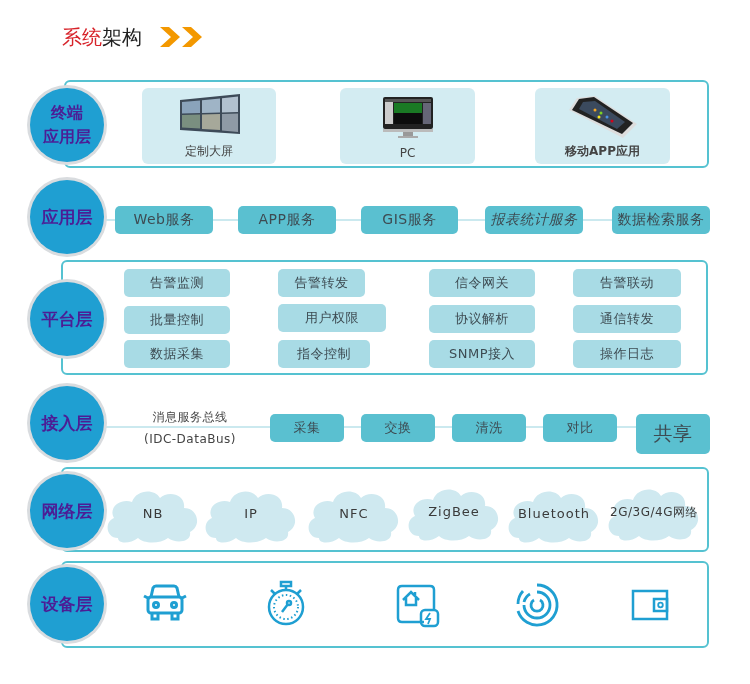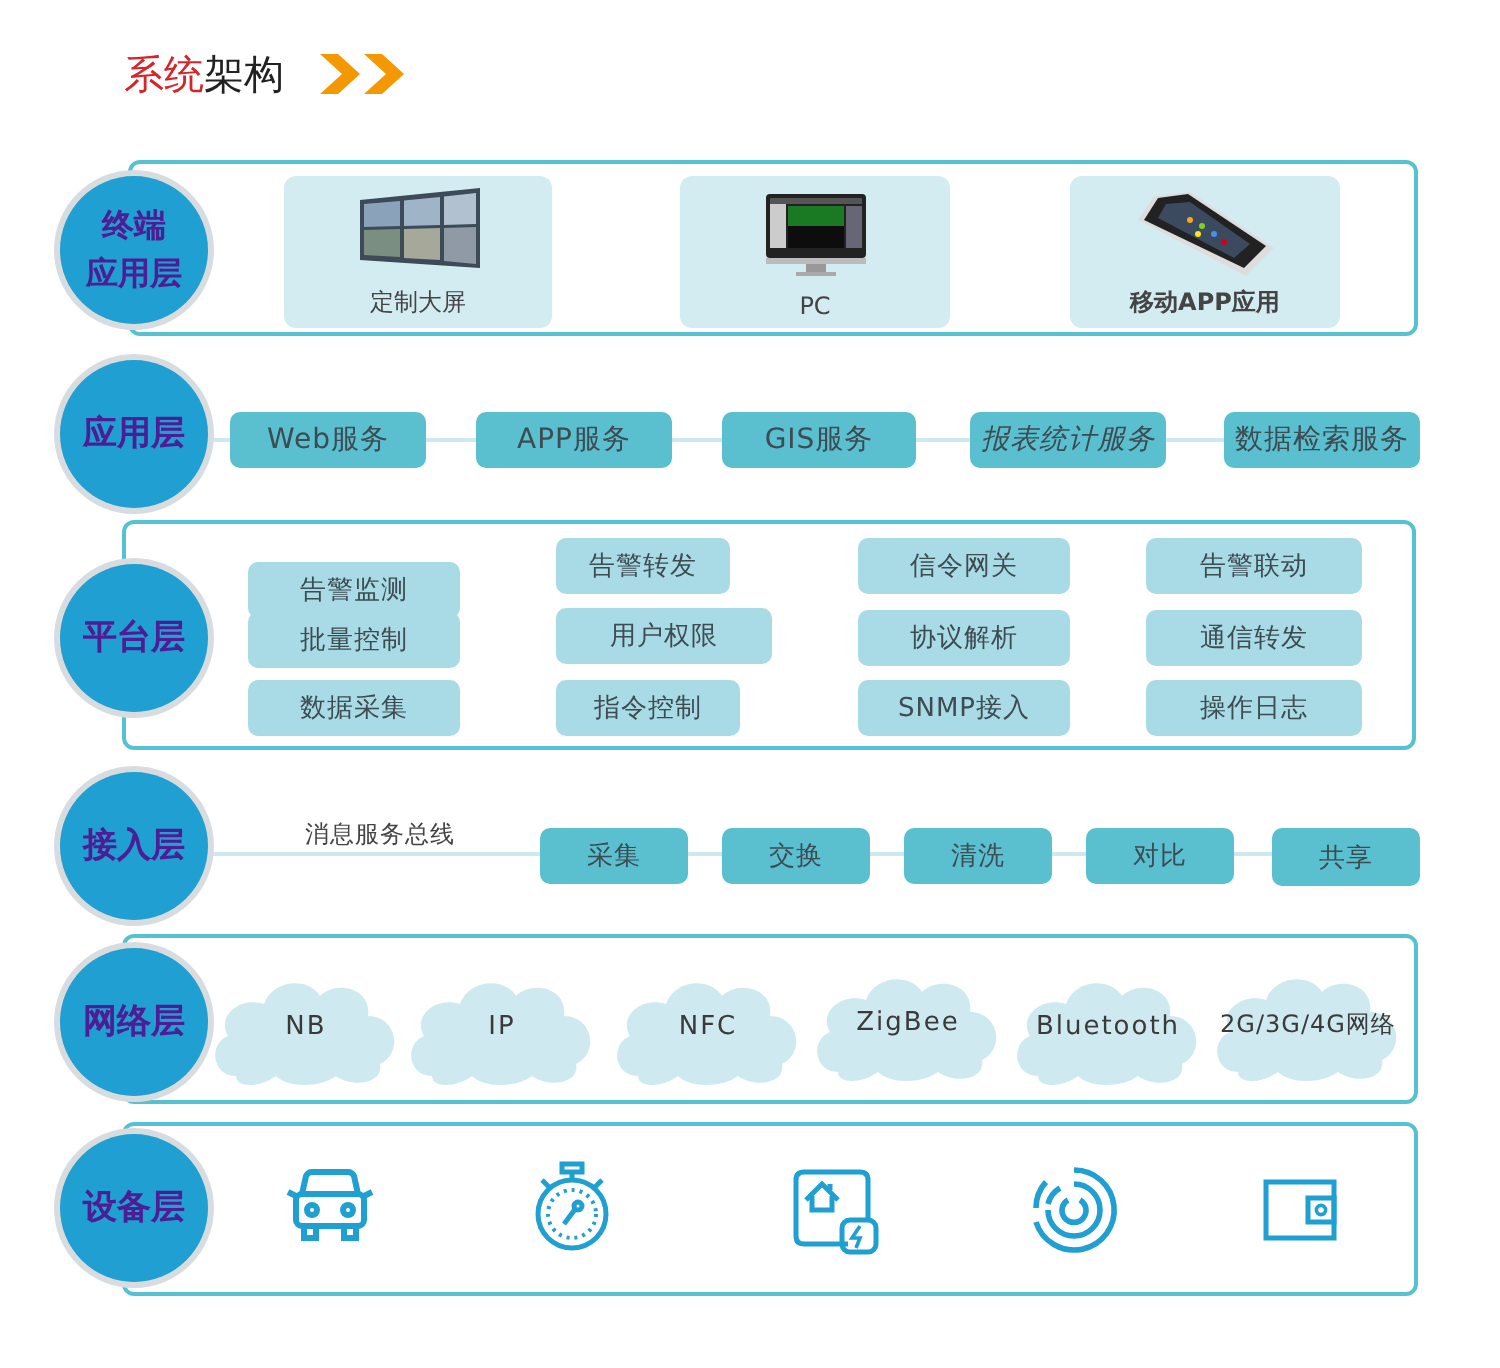--- a/index.html
+++ b/index.html
@@ -109,21 +109,21 @@
 <div class="pill" style="left:238px;top:206px;width:98px;height:28px;">APP服务</div>
 <div class="pill" style="left:361px;top:206px;width:97px;height:28px;">GIS服务</div>
 <div class="pill" style="left:485px;top:206px;width:98px;height:28px;font-style:italic;">报表统计服务</div>
 <div class="pill" style="left:612px;top:206px;width:98px;height:28px;">数据检索服务</div>
 
 <div class="panel" style="left:61px;top:260px;width:647px;height:115px;"></div>
 <div class="badge" style="left:30px;top:282px;width:74px;height:74px;">
   <div>平台层</div>
 </div>
 
-<div class="pill light" style="left:124px;top:269px;width:106px;height:28px;margin-top:12px;">告警监测</div>
+<div class="pill light" style="left:124px;top:269px;width:106px;height:28px;">告警监测</div>
 <div class="pill light" style="left:124px;top:306px;width:106px;height:28px;">批量控制</div>
 <div class="pill light" style="left:124px;top:340px;width:106px;height:28px;">数据采集</div>
 
 <div class="pill light" style="left:278px;top:269px;width:87px;height:28px;">告警转发</div>
 <div class="pill light" style="left:278px;top:304px;width:108px;height:28px;">用户权限</div>
 <div class="pill light" style="left:278px;top:340px;width:92px;height:28px;">指令控制</div>
 
 <div class="pill light" style="left:429px;top:269px;width:106px;height:28px;">信令网关</div>
 <div class="pill light" style="left:429px;top:305px;width:106px;height:28px;">协议解析</div>
 <div class="pill light" style="left:429px;top:340px;width:106px;height:28px;">SNMP接入</div>
@@ -131,26 +131,27 @@
 <div class="pill light" style="left:573px;top:269px;width:108px;height:28px;">告警联动</div>
 <div class="pill light" style="left:573px;top:305px;width:108px;height:28px;">通信转发</div>
 <div class="pill light" style="left:573px;top:340px;width:108px;height:28px;">操作日志</div>
 
 <div class="connector" style="left:100px;top:426px;width:610px;"></div>
 <div class="badge" style="left:30px;top:386px;width:74px;height:74px;">
   <div>接入层</div>
 </div>
 <div class="bus-label" style="left:130px;top:406px;width:120px;">
   <div>消息服务总线</div>
+  <div>(IDC-DataBus)</div>
 </div>
 <div class="pill" style="left:270px;top:414px;width:74px;height:28px;font-size:13px;">采集</div>
 <div class="pill" style="left:361px;top:414px;width:74px;height:28px;font-size:13px;">交换</div>
 <div class="pill" style="left:452px;top:414px;width:74px;height:28px;font-size:13px;">清洗</div>
 <div class="pill" style="left:543px;top:414px;width:74px;height:28px;font-size:13px;">对比</div>
-<div class="pill" style="left:636px;top:414px;width:74px;height:29px;font-size:13px;">共享</div>
+<div class="pill" style="left:636px;top:414px;width:74px;height:40px;font-size:19px;">共享</div>
 
 <div class="panel" style="left:61px;top:467px;width:648px;height:85px;"></div>
 <div class="badge" style="left:30px;top:474px;width:74px;height:74px;">
   <div>网络层</div>
 </div>
 
 <div class="cloud" style="left:104px;top:486px;">
   <svg width="98" height="58" viewBox="0 0 98 58">
       <path fill="#cfe9f0" d="M14,52 C2,52 0,36 10,32 C4,22 16,12 28,16 C32,4 50,2 56,12 C64,4 82,8 80,22 C94,22 98,40 86,46 C88,56 72,58 64,52 C56,58 40,58 34,52 C26,58 14,58 14,52 Z"></path>
     </svg>

